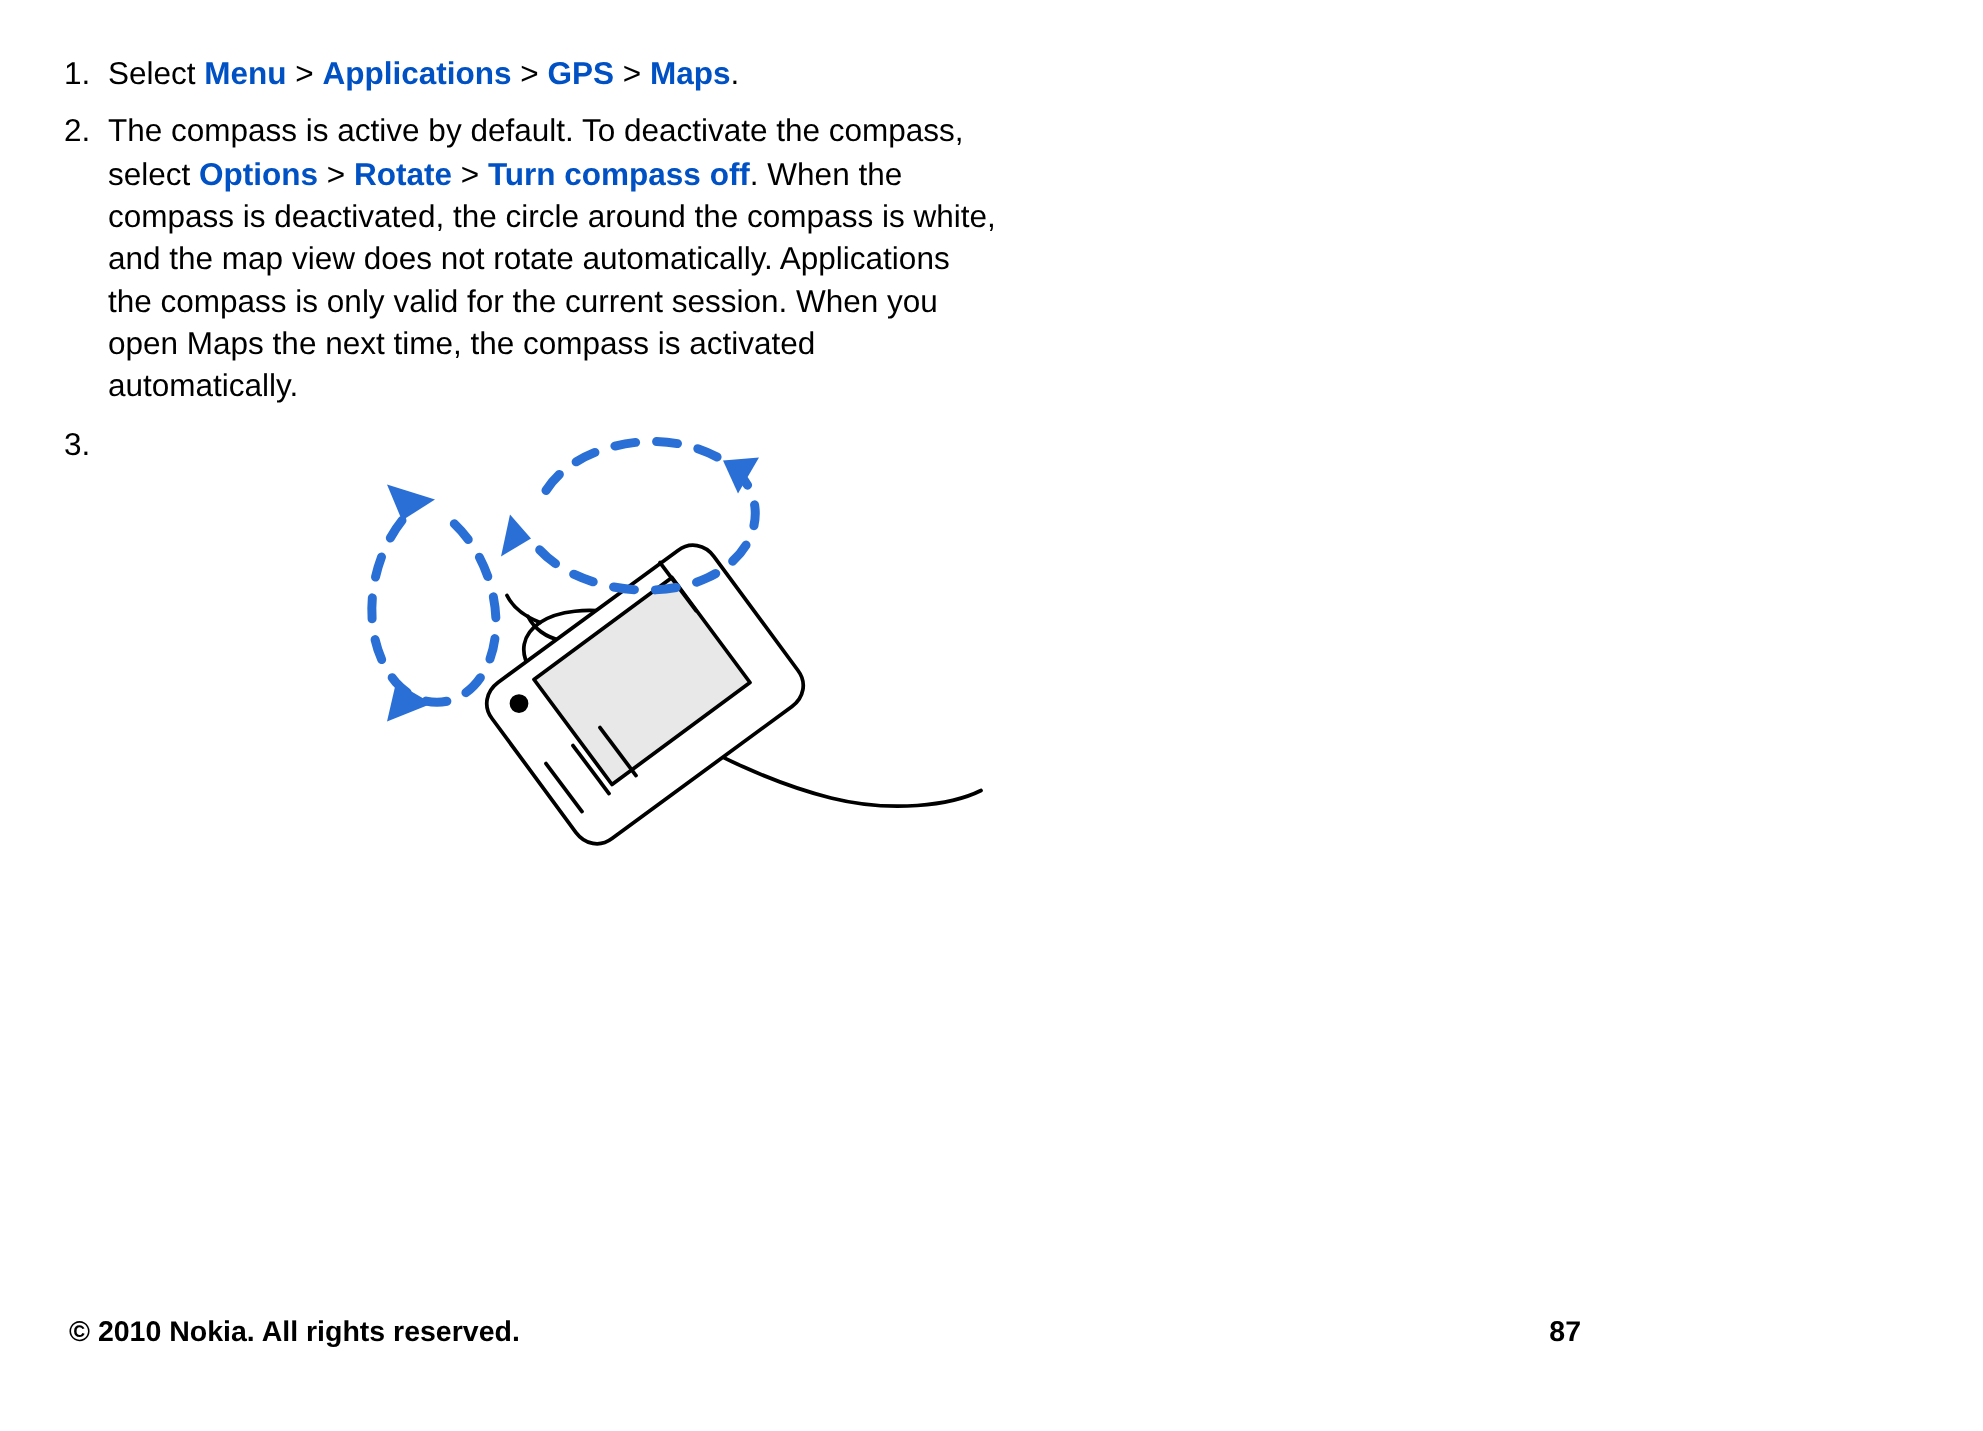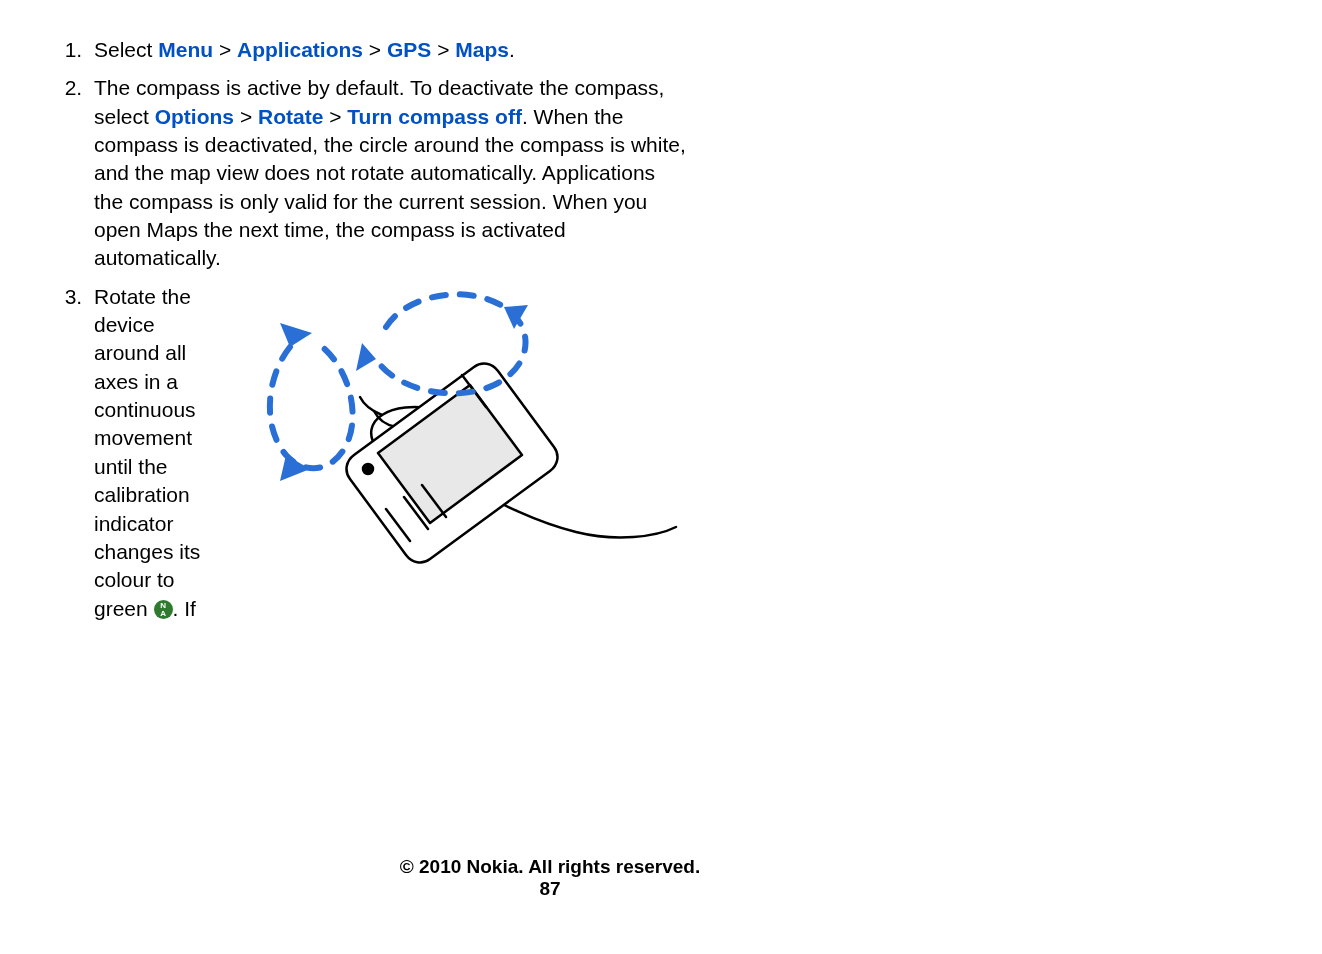--- a/index.html
+++ b/index.html
@@ -9,21 +9,21 @@
     height: 954px;
     font-family: Arial, Helvetica, sans-serif;
     color: #000;
     background: #fff;
   }
   .page {
     position: relative;
     width: 1100px;
     height: 954px;
     box-sizing: border-box;
-    padding: 36px 46px 40px 52px;
+    padding: 36px 46px 40px 30px;
   }
   ol.steps {
     margin: 0;
     padding: 0 0 0 36px;
     list-style: decimal;
     font-size: 21px;
     line-height: 1.35;
     width: 600px;
   }
   ol.steps > li {
@@ -73,24 +73,23 @@
   }
   .compass-dot .n { top: 1px; }
   .compass-dot .a { bottom: 1px; }
   .footer {
     position: absolute;
     left: 46px;
     right: 46px;
     bottom: 54px;
     display: flex;
     justify-content: space-between;
-    align-items: center;
+    align-items: flex-end;
     font-size: 19px;
     font-weight: 700;
-    flex-direction: column;
   }
 </style>
 </head>
 <body>
 
 <div class="page">
 
   <ol class="steps">
 
     <li>
@@ -106,23 +105,20 @@
 
     <li>
       <span>The compass is active by default. To deactivate the compass, select </span><span class="blue">Options</span>
       <span class="sep"> &gt; </span>
       <span class="blue">Rotate</span>
       <span class="sep"> &gt; </span>
       <span class="blue">Turn compass off</span><span>. When the compass is deactivated, the circle around the compass is white, and the map view does not rotate automatically. Applications the compass is only valid for the current session. When you open Maps the next time, the compass is activated automatically.</span>
     </li>
 
     <li class="step3">
-      <div class="step3-text">
-        <span>Rotate the device around all axes in a continuous movement until the calibration indicator changes its colour to green </span><span class="compass-dot"><span class="n">N</span><span class="a">A</span></span><span>. If</span>
-      </div>
 
       <svg class="illus" viewBox="0 0 460 290">
 
         <g fill="none" stroke="#000" stroke-width="2.5" stroke-linejoin="round" stroke-linecap="round">
 
           <path d="M 440 250 C 420 260 380 265 340 255 C 300 245 260 225 235 210 C 225 204 216 200 206 198 C 174 192 150 185 140 170 C 132 158 134 146 146 138 C 158 130 178 128 200 132"></path>
 
           <path d="M 200 132 C 210 120 224 112 238 110 C 252 108 264 112 268 122 C 272 132 268 144 258 150 C 248 156 234 156 224 150"></path>
 
           <path d="M 146 138 C 136 134 128 128 124 120"></path>

